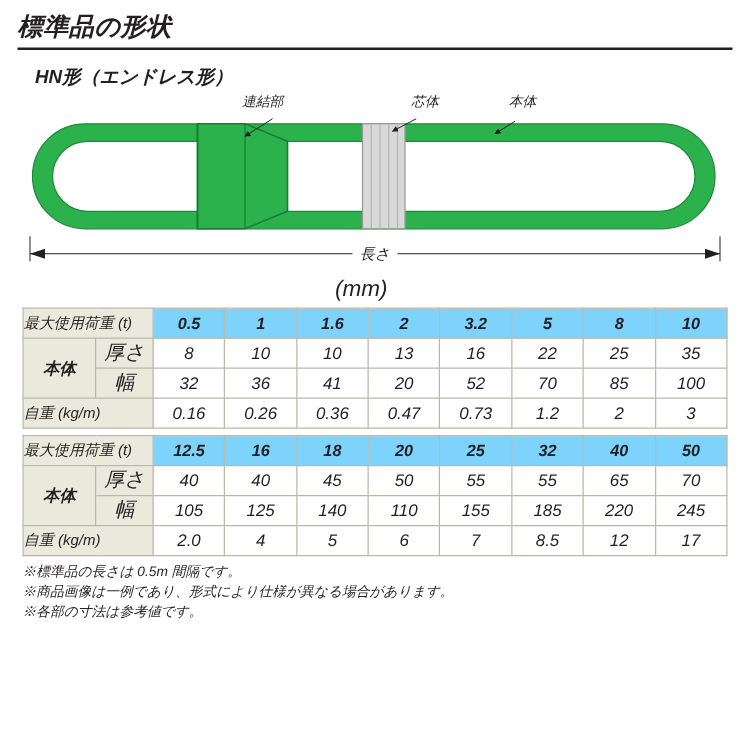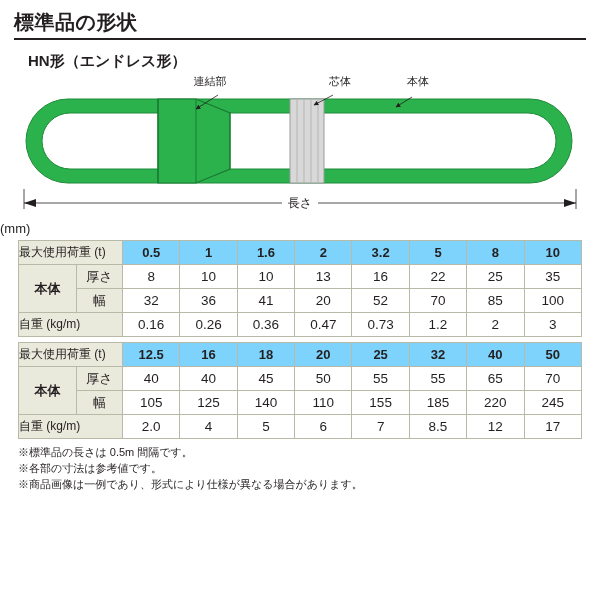--- a/index.html
+++ b/index.html
@@ -12,20 +12,21 @@
     background: #ffffff;
     font-family: "Liberation Sans", sans-serif;
     color: #231f20;
     overflow: hidden;
   }
   .page {
     position: relative;
     width: 600px;
     height: 600px;
     box-sizing: border-box;
+    font-style: italic;
   }
 
   
   .title-block {
     padding: 10px 14px 0 14px;
   }
   .title {
     font-size: 20px;
     font-weight: bold;
     letter-spacing: 0.5px;
@@ -50,22 +51,22 @@
     width: 600px;
     height: 150px;
     margin-top: 2px;
   }
   .diagram svg {
     display: block;
   }
 
   
   .mm-note {
-    text-align: left;
-    font-size: 13px;
+    text-align: center;
+    font-size: 18px;
     padding-right: 22px;
     margin-top: -2px;
   }
 
   
   .tables {
     padding: 4px 18px 0 18px;
   }
   table {
     border-collapse: collapse;
@@ -92,21 +93,21 @@
     white-space: nowrap;
   }
   td.hdr-c {
     background: #7dd3fc;
     font-size: 13px;
     text-align: center;
     font-weight: bold;
   }
   td.sub {
     background: #e9e9dc;
-    font-size: 13px;
+    font-size: 16px;
     text-align: center;
     width: 46px;
   }
   td.lbl {
     background: #e9e9dc;
     font-size: 13px;
     text-align: center;
     font-weight: bold;
     width: 58px;
   }
@@ -331,17 +332,17 @@
           <td class="val">8.5</td>
           <td class="val">12</td>
           <td class="val">17</td>
         </tr>
       </tbody>
     </table>
   </div>
 
   <div class="notes">
     <div class="note">※標準品の長さは 0.5m 間隔です。</div>
+    <div class="note">※商品画像は一例であり、形式により仕様が異なる場合があります。</div>
     <div class="note">※各部の寸法は参考値です。</div>
-    <div class="note">※商品画像は一例であり、形式により仕様が異なる場合があります。</div>
   </div>
 
 </div>
 
 </body></html>

